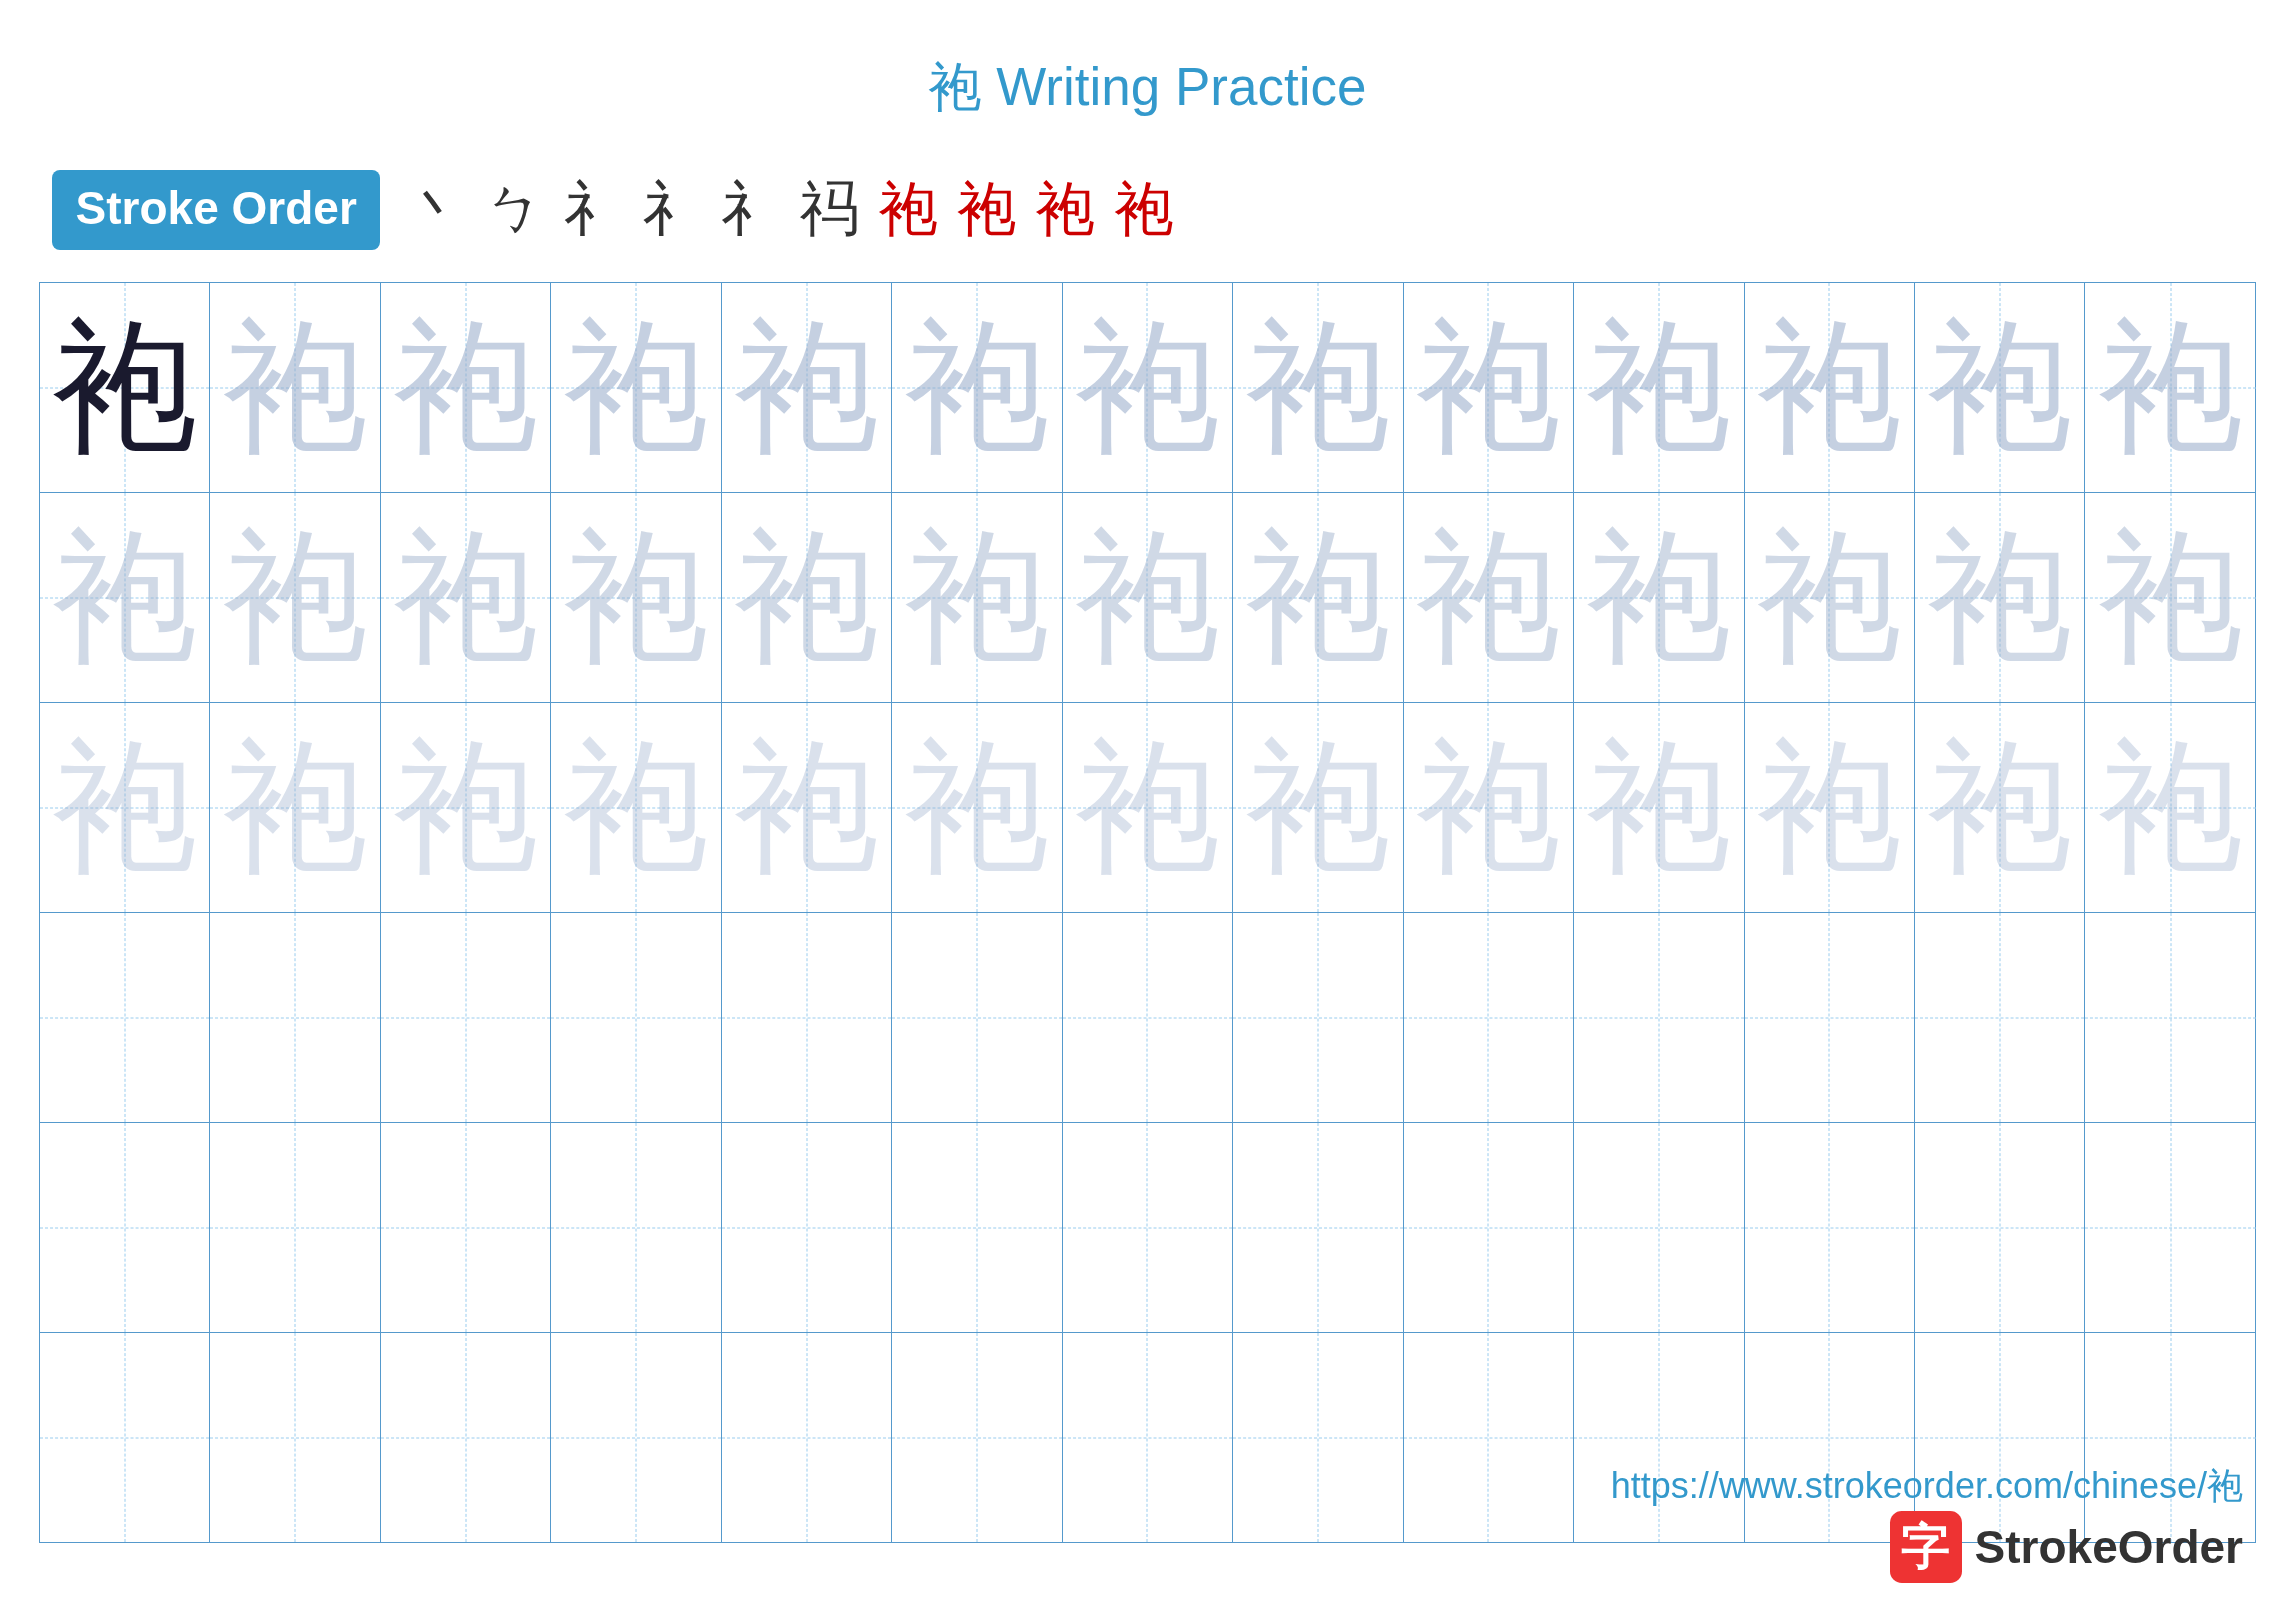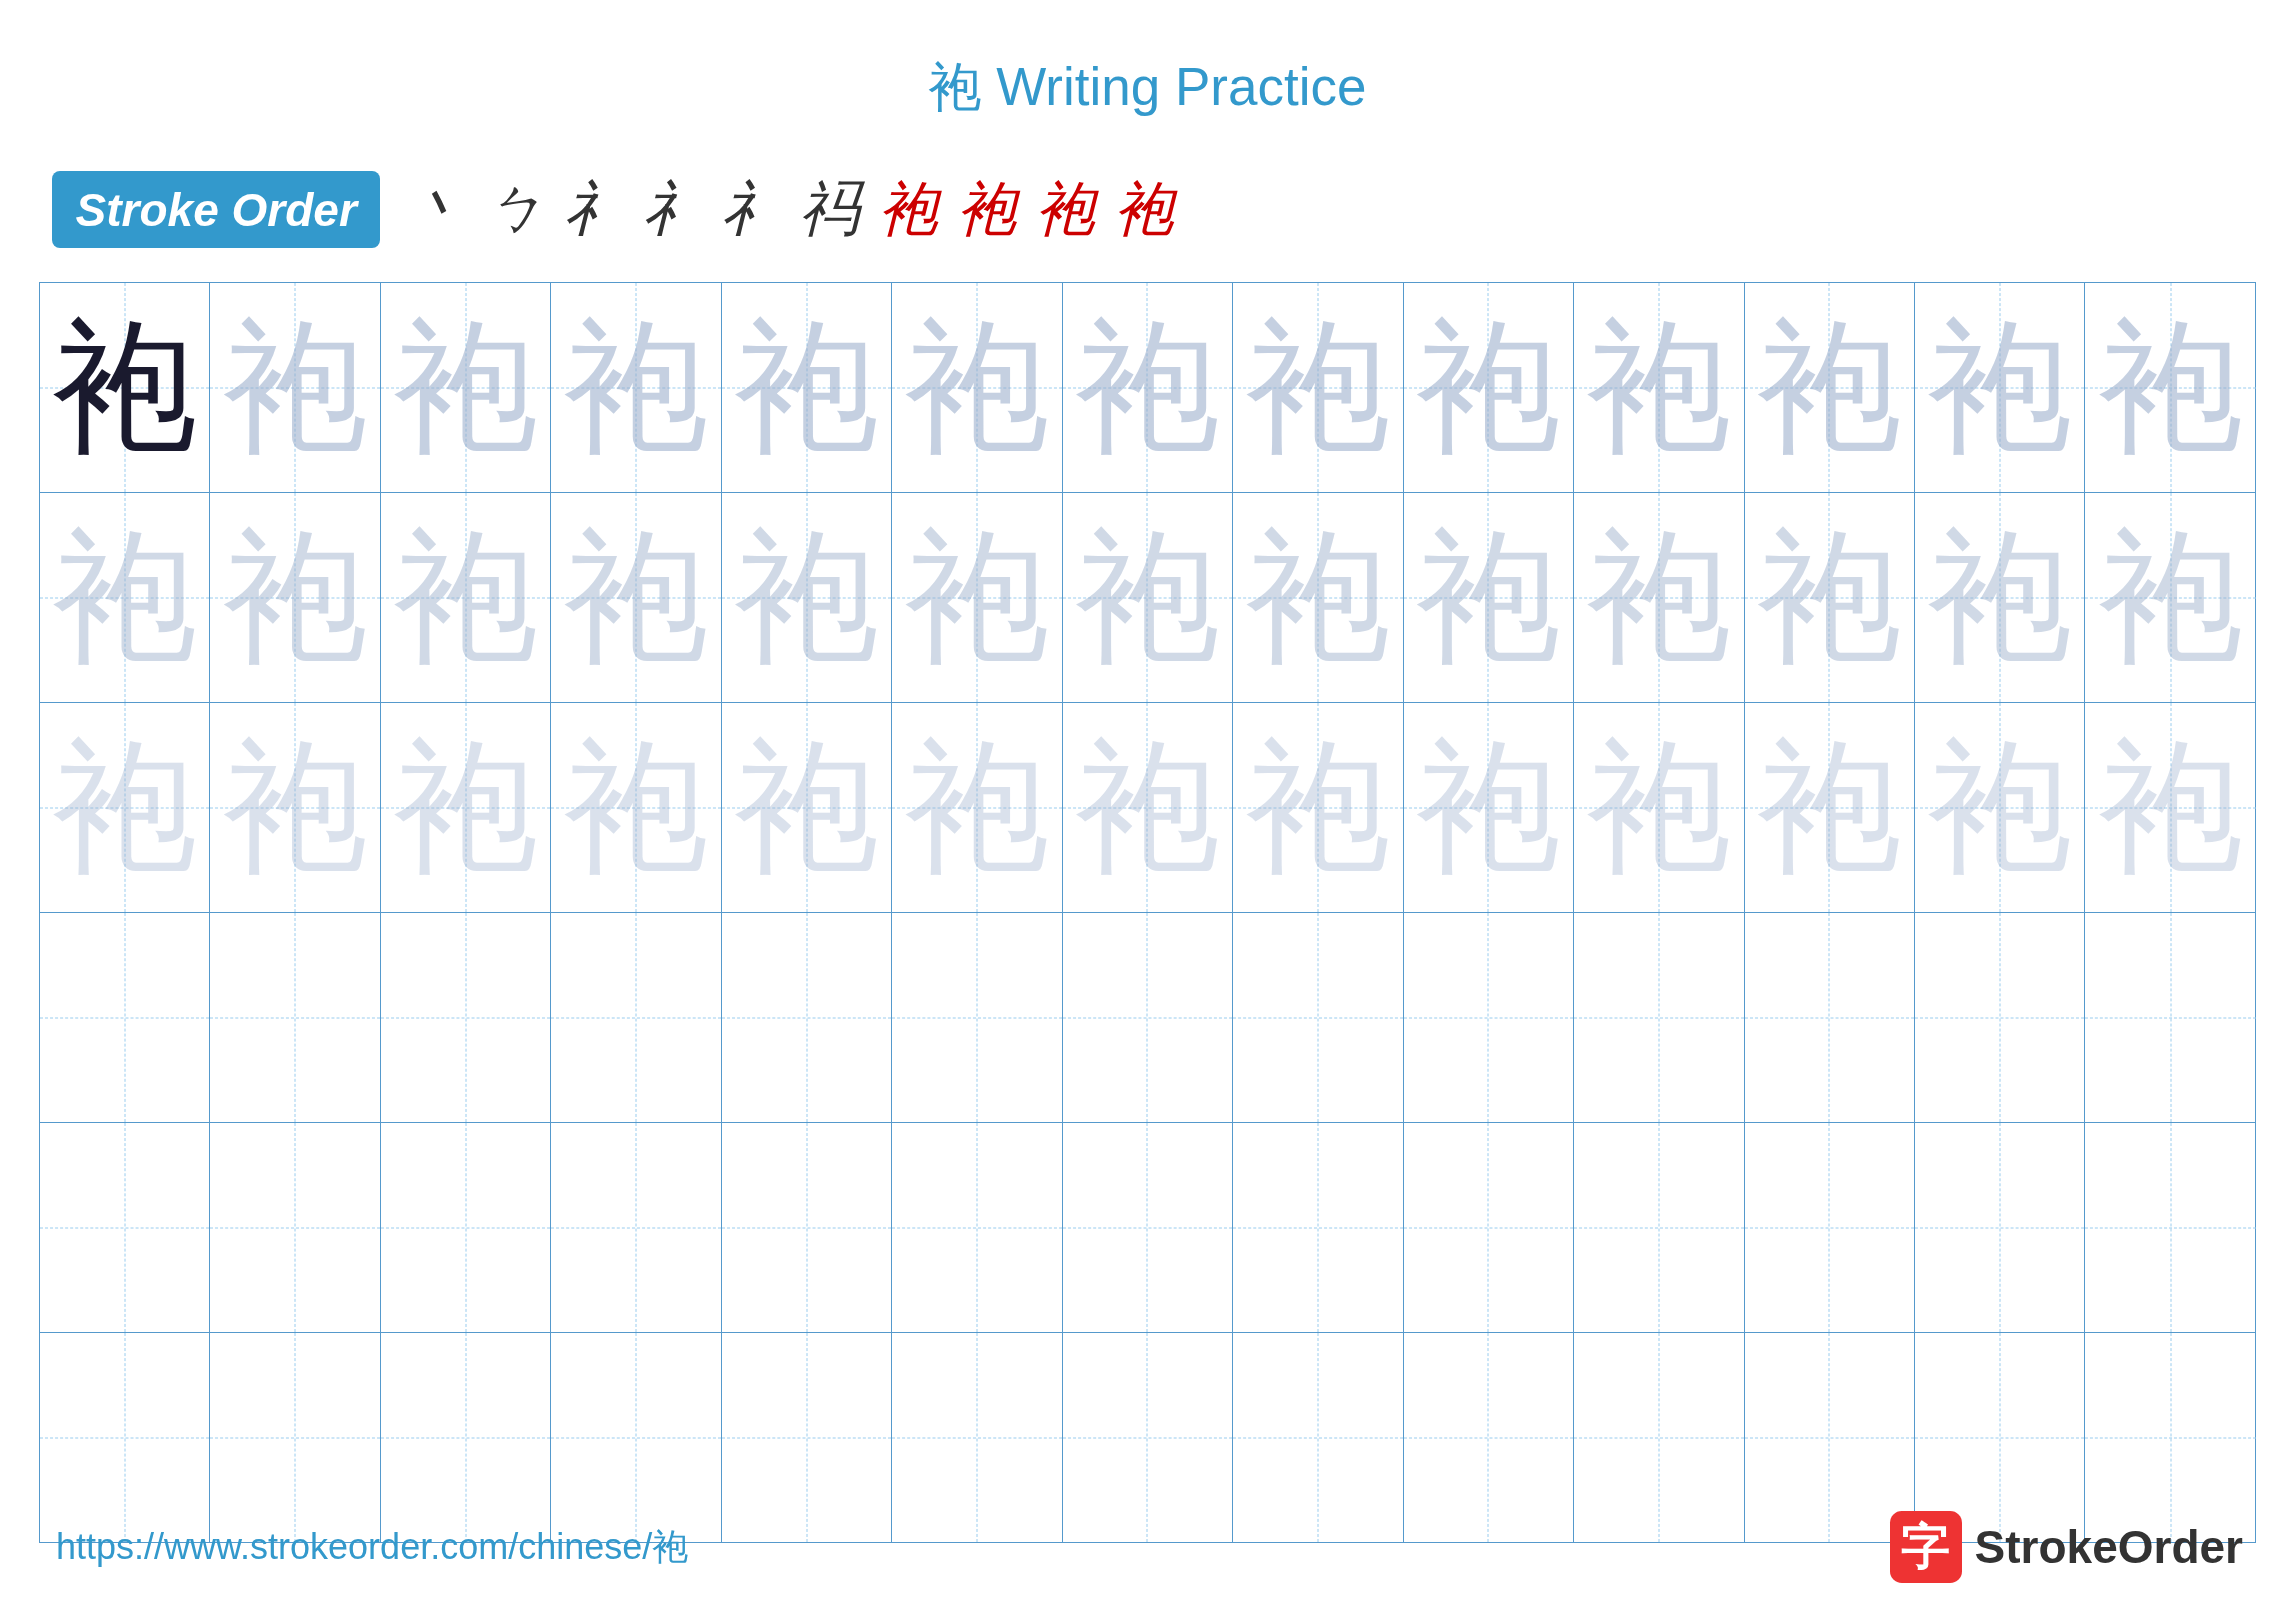--- a/index.html
+++ b/index.html
@@ -17,25 +17,23 @@
       padding-top: 52px;
       padding-bottom: 26px;
       font-size: 53px;
       color: #3399cc;
       font-family: Arial, sans-serif;
       font-weight: normal;
     }
 
     .stroke-order-row {
       display: flex;
-      align-items: center;
       padding: 19.6px 52px;
       margin-bottom: 13px;
       gap: 26px;
-      font-style: italic;
     }
 
     .stroke-order-badge {
       background: #3399cc;
       color: white;
       padding: 11.8px 23.6px;
       border-radius: 7.9px;
       font-size: 46px;
       font-family: Arial, sans-serif;
       font-weight: bold;
@@ -133,26 +131,27 @@
 
     
     .grid-cell.empty-cell {
       
     }
 
     
     .footer {
       position: absolute;
       bottom: 39px;
-      left: 4px;
+      left: 16px;
       right: 0;
       display: flex;
-      align-items: center;
+      align-items: flex-end;
       justify-content: space-between;
       padding: 0 52px;
+      flex-direction: column;
     }
 
     .footer-url {
       font-size: 36px;
       color: #3399cc;
       font-family: Arial, sans-serif;
     }
 
     .footer-brand {
       display: flex;

